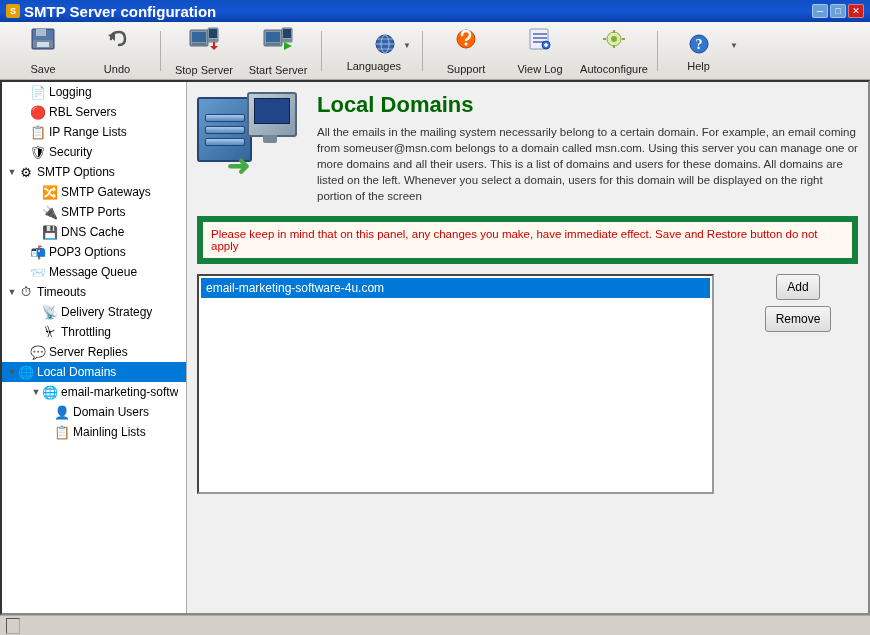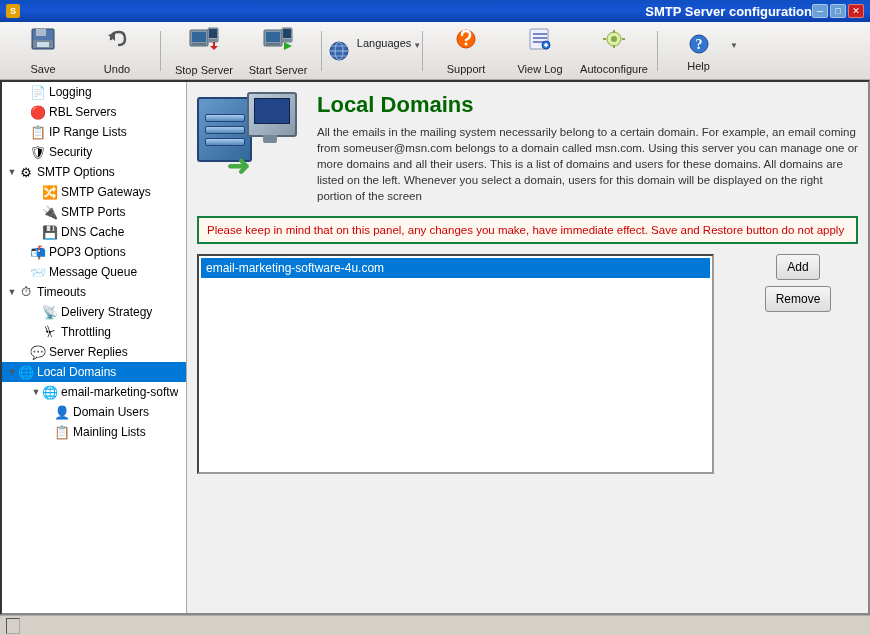--- a/index.html
+++ b/index.html
@@ -26,23 +26,22 @@
       width: 14px;
       height: 14px;
       margin-right: 4px;
       background: #e0a000;
       border-radius: 2px;
       display: flex; align-items: center; justify-content: center;
       font-size: 9px; color: white; font-weight: bold;
     }
     .title-bar-text {
       flex: 1;
-      font-size: 13px;
+      font-size: 15px;
       font-weight: bold;
-      text-align: right;
     }
     .title-bar-controls {
       display: flex;
       gap: 2px;
     }
     .title-btn {
       width: 16px; height: 14px;
       border: 1px solid rgba(255,255,255,0.4);
       background: #6a9fd8;
       color: white;
@@ -163,21 +162,21 @@
       margin-bottom: 6px;
     }
     .page-description {
       font-size: 11.5px;
       color: #333;
       line-height: 1.4;
     }
 
     
     .warning-bar {
-      border: 2px solid #15803d;
+      border: 6px solid #15803d;
       background: #fff8f0;
       padding: 6px 8px;
       color: #cc0000;
       font-size: 11.5px;
       margin-bottom: 10px;
     }
 
     
     .domain-panel {
       display: flex;
@@ -343,21 +342,21 @@
         <rect x="20" y="2" width="10" height="14" rx="1" fill="#99aabb" stroke="#667788"></rect>
         <rect x="21" y="3" width="8" height="9" fill="#224466"></rect>
         <rect x="21" y="13" width="8" height="2" fill="#778899"></rect>
         <polygon points="22,16 30,20 22,24" fill="#22aa22"></polygon>
       </svg>
     </div>
     <span class="btn-label">Start Server</span>
   </button>
   <div class="toolbar-separator"></div>
   <button class="toolbar-btn" style="width:84px; flex-direction:row; gap:2px;">
-    <div style="display:flex; align-items:flex-start; gap:2px; flex:1;">
+    <div style="display:flex; flex-direction:column; align-items:flex-end; gap:2px; flex:1;">
       <div class="icon-area">
         <svg width="28" height="24" viewBox="0 0 28 24">
           <circle cx="14" cy="12" r="9" fill="#3366aa" stroke="#224488" stroke-width="1"></circle>
           <ellipse cx="14" cy="12" rx="4" ry="9" fill="none" stroke="#aabbdd" stroke-width="1"></ellipse>
           <line x1="5" y1="12" x2="23" y2="12" stroke="#aabbdd" stroke-width="1"></line>
           <line x1="6" y1="7" x2="22" y2="7" stroke="#aabbdd" stroke-width="0.8"></line>
           <line x1="6" y1="17" x2="22" y2="17" stroke="#aabbdd" stroke-width="0.8"></line>
         </svg>
       </div>
       <span class="btn-label">Languages</span>

